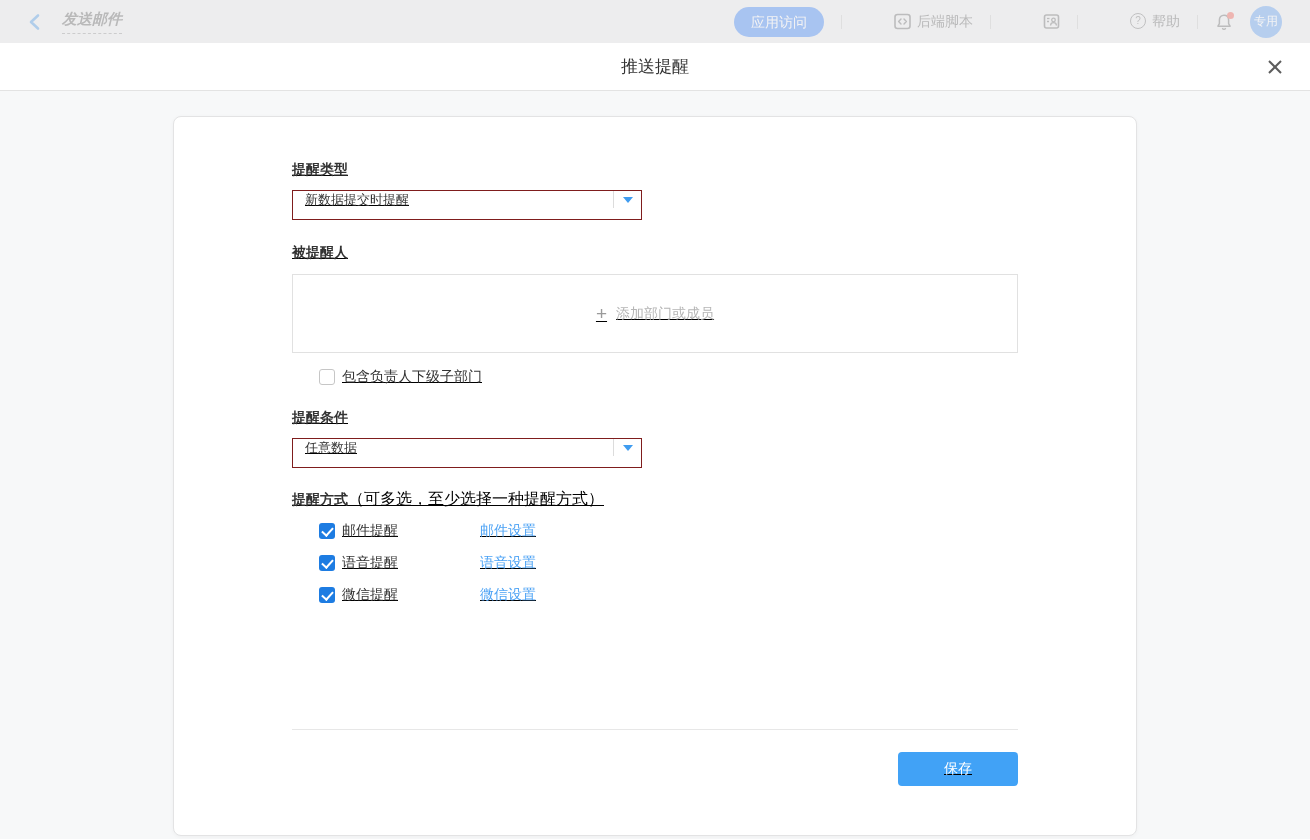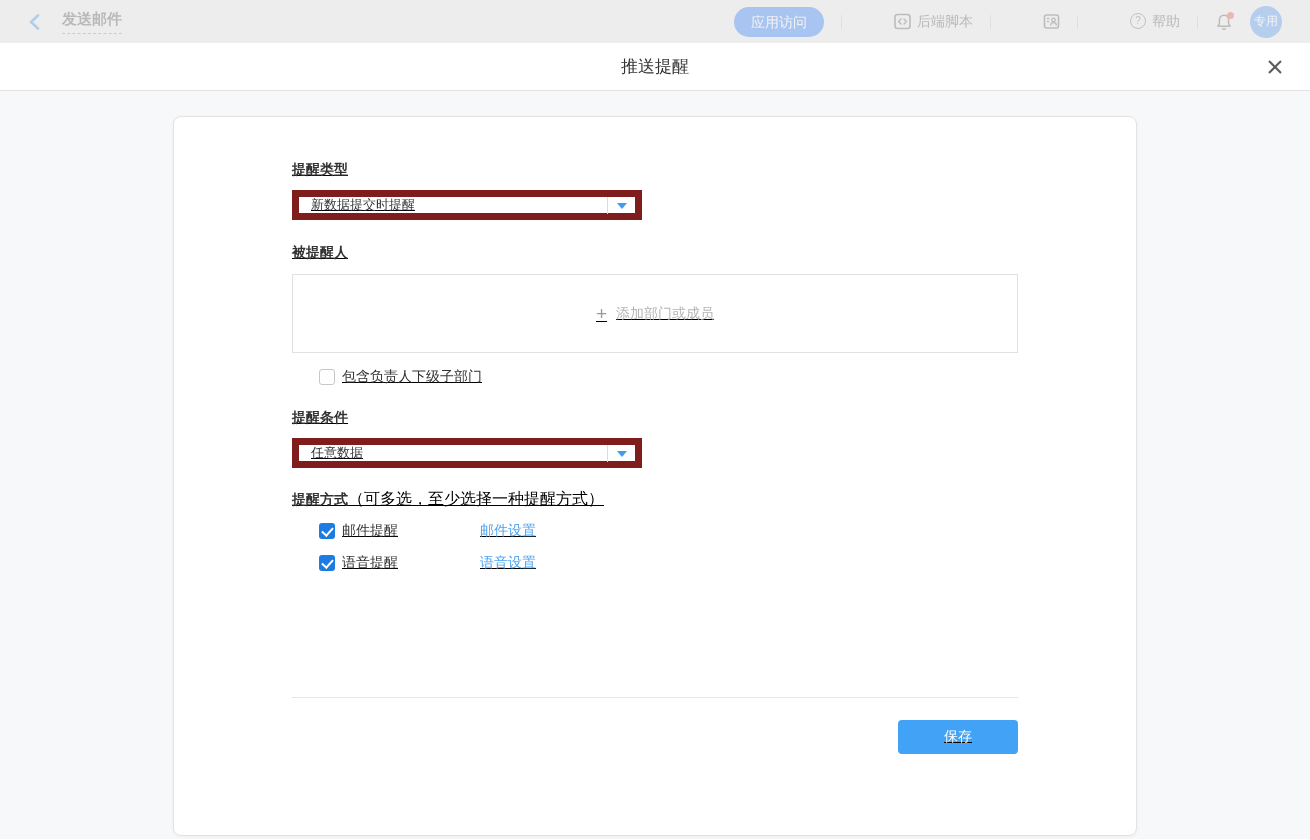--- a/index.html
+++ b/index.html
@@ -4,21 +4,21 @@
 <style>
   * { margin:0; padding:0; box-sizing:border-box; }
   html,body { width:1310px; height:840px; overflow:hidden;
     font-family:"Liberation Sans","DejaVu Sans",sans-serif; background:#fff; }
 
   
   .topbar { height:43px; background:#ededee; position:relative; }
   .topbar-inner { height:100%; display:flex; align-items:center; opacity:.38; padding:0 28px 0 26px; }
   .back-chevron { width:18px; height:18px; margin-right:18px; cursor:pointer; }
   .back-label { font-size:15px; font-weight:bold; color:#666;
-    border-bottom:1px dashed #999; padding-bottom:4px; }
+    border-bottom:1px dashed #999; padding-bottom:4px;font-style:italic; }
   .topbar-right { margin-left:auto; display:flex; align-items:center; gap:17px; }
   .pill-btn { background:#3b82f6; color:#fff; font-size:14px; height:30px; line-height:30px;
     padding:0 17px; border-radius:15px; cursor:pointer; }
   .tb-sep { width:1px; height:14px; background:#c9c9c9; }
   .tb-item { display:flex; gap:6px; color:#666; font-size:14px; cursor:pointer;padding-left:35px; }
   .tb-icon { width:17px; height:17px; display:block; }
   .help-circle { width:16px; height:16px; border:1.4px solid #777; border-radius:50%;
     font-size:10px; color:#777; display:flex; align-items:center; justify-content:center; }
   .bell-wrap { position:relative; width:18px; height:18px; cursor:pointer; }
   .bell-dot { position:absolute; top:-1px; right:-1px; width:7px; height:7px;
@@ -37,22 +37,22 @@
   .content { position:relative; height:748px; background:#f7f8f9; }
   .card { position:absolute; left:173px; top:25px; width:964px; height:720px;
     background:#fff; border:1px solid #e3e3e4; border-radius:8px;
     box-shadow:0 1px 4px rgba(0,0,0,.04);text-decoration:underline; }
   .card-inner { margin-left:118px; width:726px; }
 
   .sec-label { font-size:14px; font-weight:bold; color:#333; line-height:16px; }
   .sec-hint { font-size:16px; font-weight:normal; color:#000000; }
   .mt44 { margin-top:44px; } .mt24 { margin-top:24px; } .mt23 { margin-top:23px; }
 
-  .select { margin-top:13px; width:350px; height:30px; border:7px solid #7f1d1d;
-    background:#fff; display:flex; align-items:center; cursor:pointer; }
+  .select { margin-top:13px; width:350px; height:30px; border:1px solid #7f1d1d;
+    background:#fff; display:flex; align-items:flex-start; cursor:pointer; }
   .select-text { flex:1; font-size:13px; color:#333; padding-left:12px;
     display:flex; align-items:center; }
   .select-caret-zone { width:28px; border-left:1px solid #dcdcdc;
     display:flex; align-items:center; justify-content:center; }
   .caret-down { width:0; height:0; border:5px solid transparent;
     border-top:6px solid #3f9cf0; margin-top:6px; }
 
   .add-box { margin-top:14px; width:726px; height:79px; border:1px solid #e1e1e1;
     background:#fff; display:flex; align-items:center; justify-content:center;
     color:#b5b5b5; font-size:14px; cursor:pointer; }
@@ -182,20 +182,25 @@
         <span class="method-link">邮件设置</span>
       </div>
 
 
       <div class="cb-row method-row">
         <span class="cb checked"></span>
         <span class="cb-label">语音提醒</span>
         <span class="method-link">语音设置</span>
       </div>
 
+      <div class="cb-row method-row">
+        <span class="cb checked"></span>
+        <span class="cb-label">微信提醒</span>
+        <span class="method-link">微信设置</span>
+      </div>
 
       <div class="divider"></div>
       <div class="save-row">
         <button class="save-btn">保存</button>
       </div>
 
     </div>
   </div>
 </div>
 

